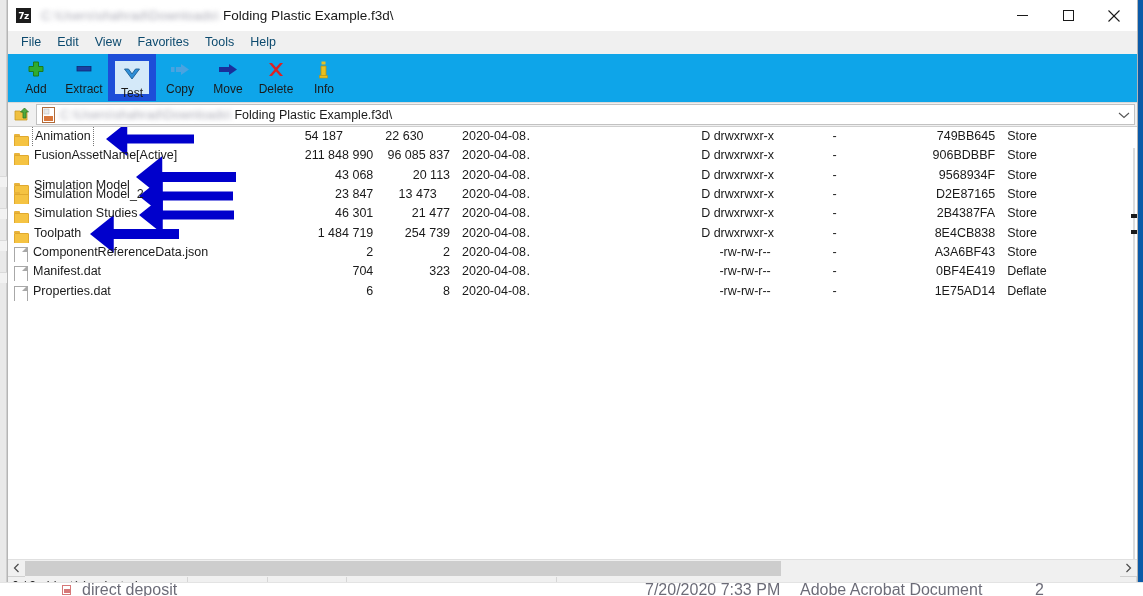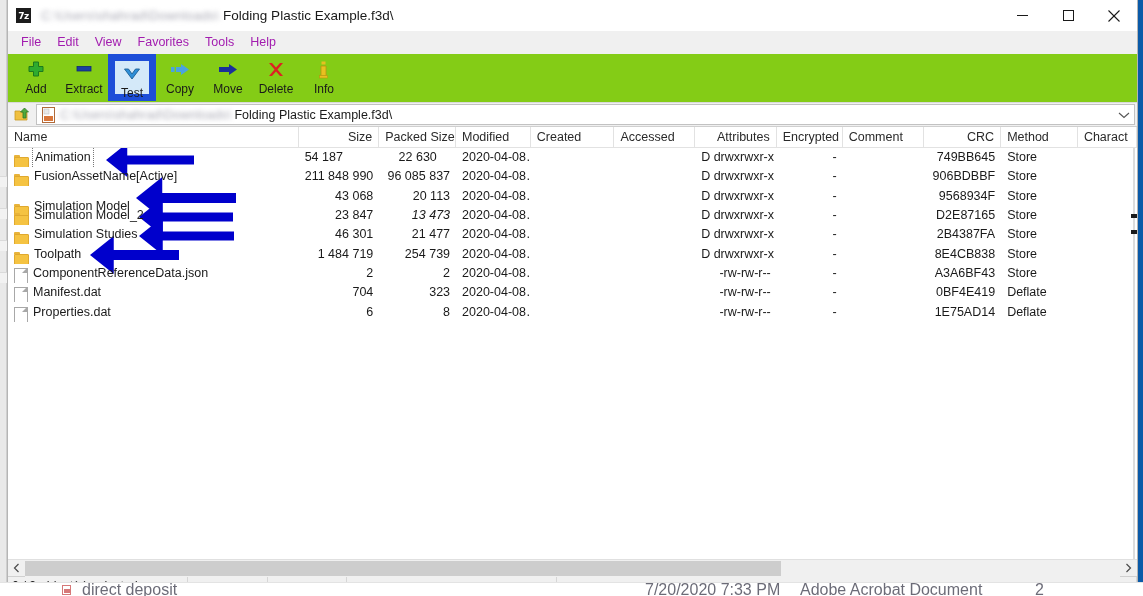--- a/index.html
+++ b/index.html
@@ -90,27 +90,27 @@
   }
   .win-btn svg { display: block; }
 
   
   .menubar {
     height: 23px; flex: 0 0 23px; background: #f0f0f0;
     display: flex; align-items: center; padding-left: 5px;
     border-bottom: 1px solid #f0f0f0;
   }
   .menu-item {
-    font-size: 12.5px; color: #a21caf;
+    font-size: 12.5px; color: #0c4a6e;
     padding: 3px 8px 4px 8px; line-height: 14px;
   }
 
   
   .toolbar {
-    height: 49px; flex: 0 0 49px; background: #84cc16;
+    height: 49px; flex: 0 0 49px; background: #0ea5e9;
     display: flex; align-items: flex-start; padding-left: 4px;
     border-bottom: 1px solid #d9d9d9;
   }
   .tb-btn {
     width: 48px; height: 47px;
     display: flex; flex-direction: column; align-items: center;
     justify-content: flex-start; padding-top: 4px;
     border: 1px solid transparent;
   }
   .tb-btn.active { background: #d4e9f9; border: 7px solid #1d4ed8; }
@@ -364,34 +364,20 @@
       <div class="addr-name">Folding Plastic Example.f3d\</div>
       <div class="addr-chevron">
         <svg width="12" height="8" viewBox="0 0 12 8">
             <path d="M1 2 L6 6.5 L11 2" fill="none" stroke="#555" stroke-width="1.1"></path>
           </svg>
       </div>
     </div>
   </div>
 
   <div class="listview">
-    <div class="col-header" id="colheader">
-        <div class="ch" style="width: 296px; text-align: left;">Name</div>
-        <div class="ch" style="width: 82px; text-align: right;">Size</div>
-        <div class="ch" style="width: 78px; text-align: right;">Packed Size</div>
-        <div class="ch" style="width: 76px; text-align: left;">Modified</div>
-        <div class="ch" style="width: 85px; text-align: left;">Created</div>
-        <div class="ch" style="width: 82px; text-align: left;">Accessed</div>
-        <div class="ch" style="width: 83px; text-align: right;">Attributes</div>
-        <div class="ch" style="width: 67px; text-align: right;">Encrypted</div>
-        <div class="ch" style="width: 83px; text-align: left;">Comment</div>
-        <div class="ch" style="width: 78px; text-align: right;">CRC</div>
-        <div class="ch" style="width: 78px; text-align: left;">Method</div>
-        <div class="ch" style="width: 60px; text-align: left;">Charact</div>
-      </div>
     <div class="rows" id="filerows">
 
       <svg class="arrows" width="1113" height="420" id="arrowsvg">
           <g>
             <polygon points="98,12 119.25,-5 119.25,7.5 186,7.5 186,16.5 119.25,16.5 119.25,29" fill="#0000cc"></polygon>
           </g>
           <g>
             <polygon points="128,50 154.25,29 154.25,45 228,45 228,55 154.25,55 154.25,71" fill="#0000cc"></polygon>
           </g>
           <g>
@@ -403,21 +389,21 @@
           <g>
             <polygon points="82,107 105.75,88 105.75,102 171,102 171,112 105.75,112 105.75,126" fill="#0000cc"></polygon>
           </g>
         </svg>
     <div class="row">
           <div class="cell name-cell focused" style="width: 296px;">
             <span class="ic-folder"></span>
             <span class="nm">Animation</span>
           </div>
           <div class="cell" style="width: 82px; text-align: left;">54 187</div>
-          <div class="cell" style="width: 78px; text-align: center;">22 630</div>
+          <div class="cell" style="width: 78px; text-align: left;">22 630</div>
           <div class="cell" style="width: 76px; text-align: left;">2020-04-08…</div>
           <div class="cell" style="width: 85px; text-align: left;"></div>
           <div class="cell" style="width: 82px; text-align: left;"></div>
           <div class="cell" style="width: 83px; text-align: right;">D drwxrwxr-x</div>
           <div class="cell" style="width: 67px; text-align: right;">-</div>
           <div class="cell" style="width: 83px; text-align: left;"></div>
           <div class="cell" style="width: 78px; text-align: right;">749BB645</div>
           <div class="cell" style="width: 78px; text-align: left;">Store</div>
           <div class="cell" style="width: 60px; text-align: left;"></div>
         </div>
@@ -454,21 +440,21 @@
           <div class="cell" style="width: 78px; text-align: right;">9568934F</div>
           <div class="cell" style="width: 78px; text-align: left;">Store</div>
           <div class="cell" style="width: 60px; text-align: left;"></div>
         </div>
         <div class="row">
           <div class="cell name-cell" style="width: 296px;">
             <span class="ic-folder"></span>
             <span class="nm">Simulation Model_2</span>
           </div>
           <div class="cell" style="width: 82px; text-align: right;">23 847</div>
-          <div class="cell" style="width: 78px; text-align: right; font-style: italic;">13 473</div>
+          <div class="cell" style="width: 78px; text-align: center;">13 473</div>
           <div class="cell" style="width: 76px; text-align: left;">2020-04-08…</div>
           <div class="cell" style="width: 85px; text-align: left;"></div>
           <div class="cell" style="width: 82px; text-align: left;"></div>
           <div class="cell" style="width: 83px; text-align: right;">D drwxrwxr-x</div>
           <div class="cell" style="width: 67px; text-align: right;">-</div>
           <div class="cell" style="width: 83px; text-align: left;"></div>
           <div class="cell" style="width: 78px; text-align: right;">D2E87165</div>
           <div class="cell" style="width: 78px; text-align: left;">Store</div>
           <div class="cell" style="width: 60px; text-align: left;"></div>
         </div>

